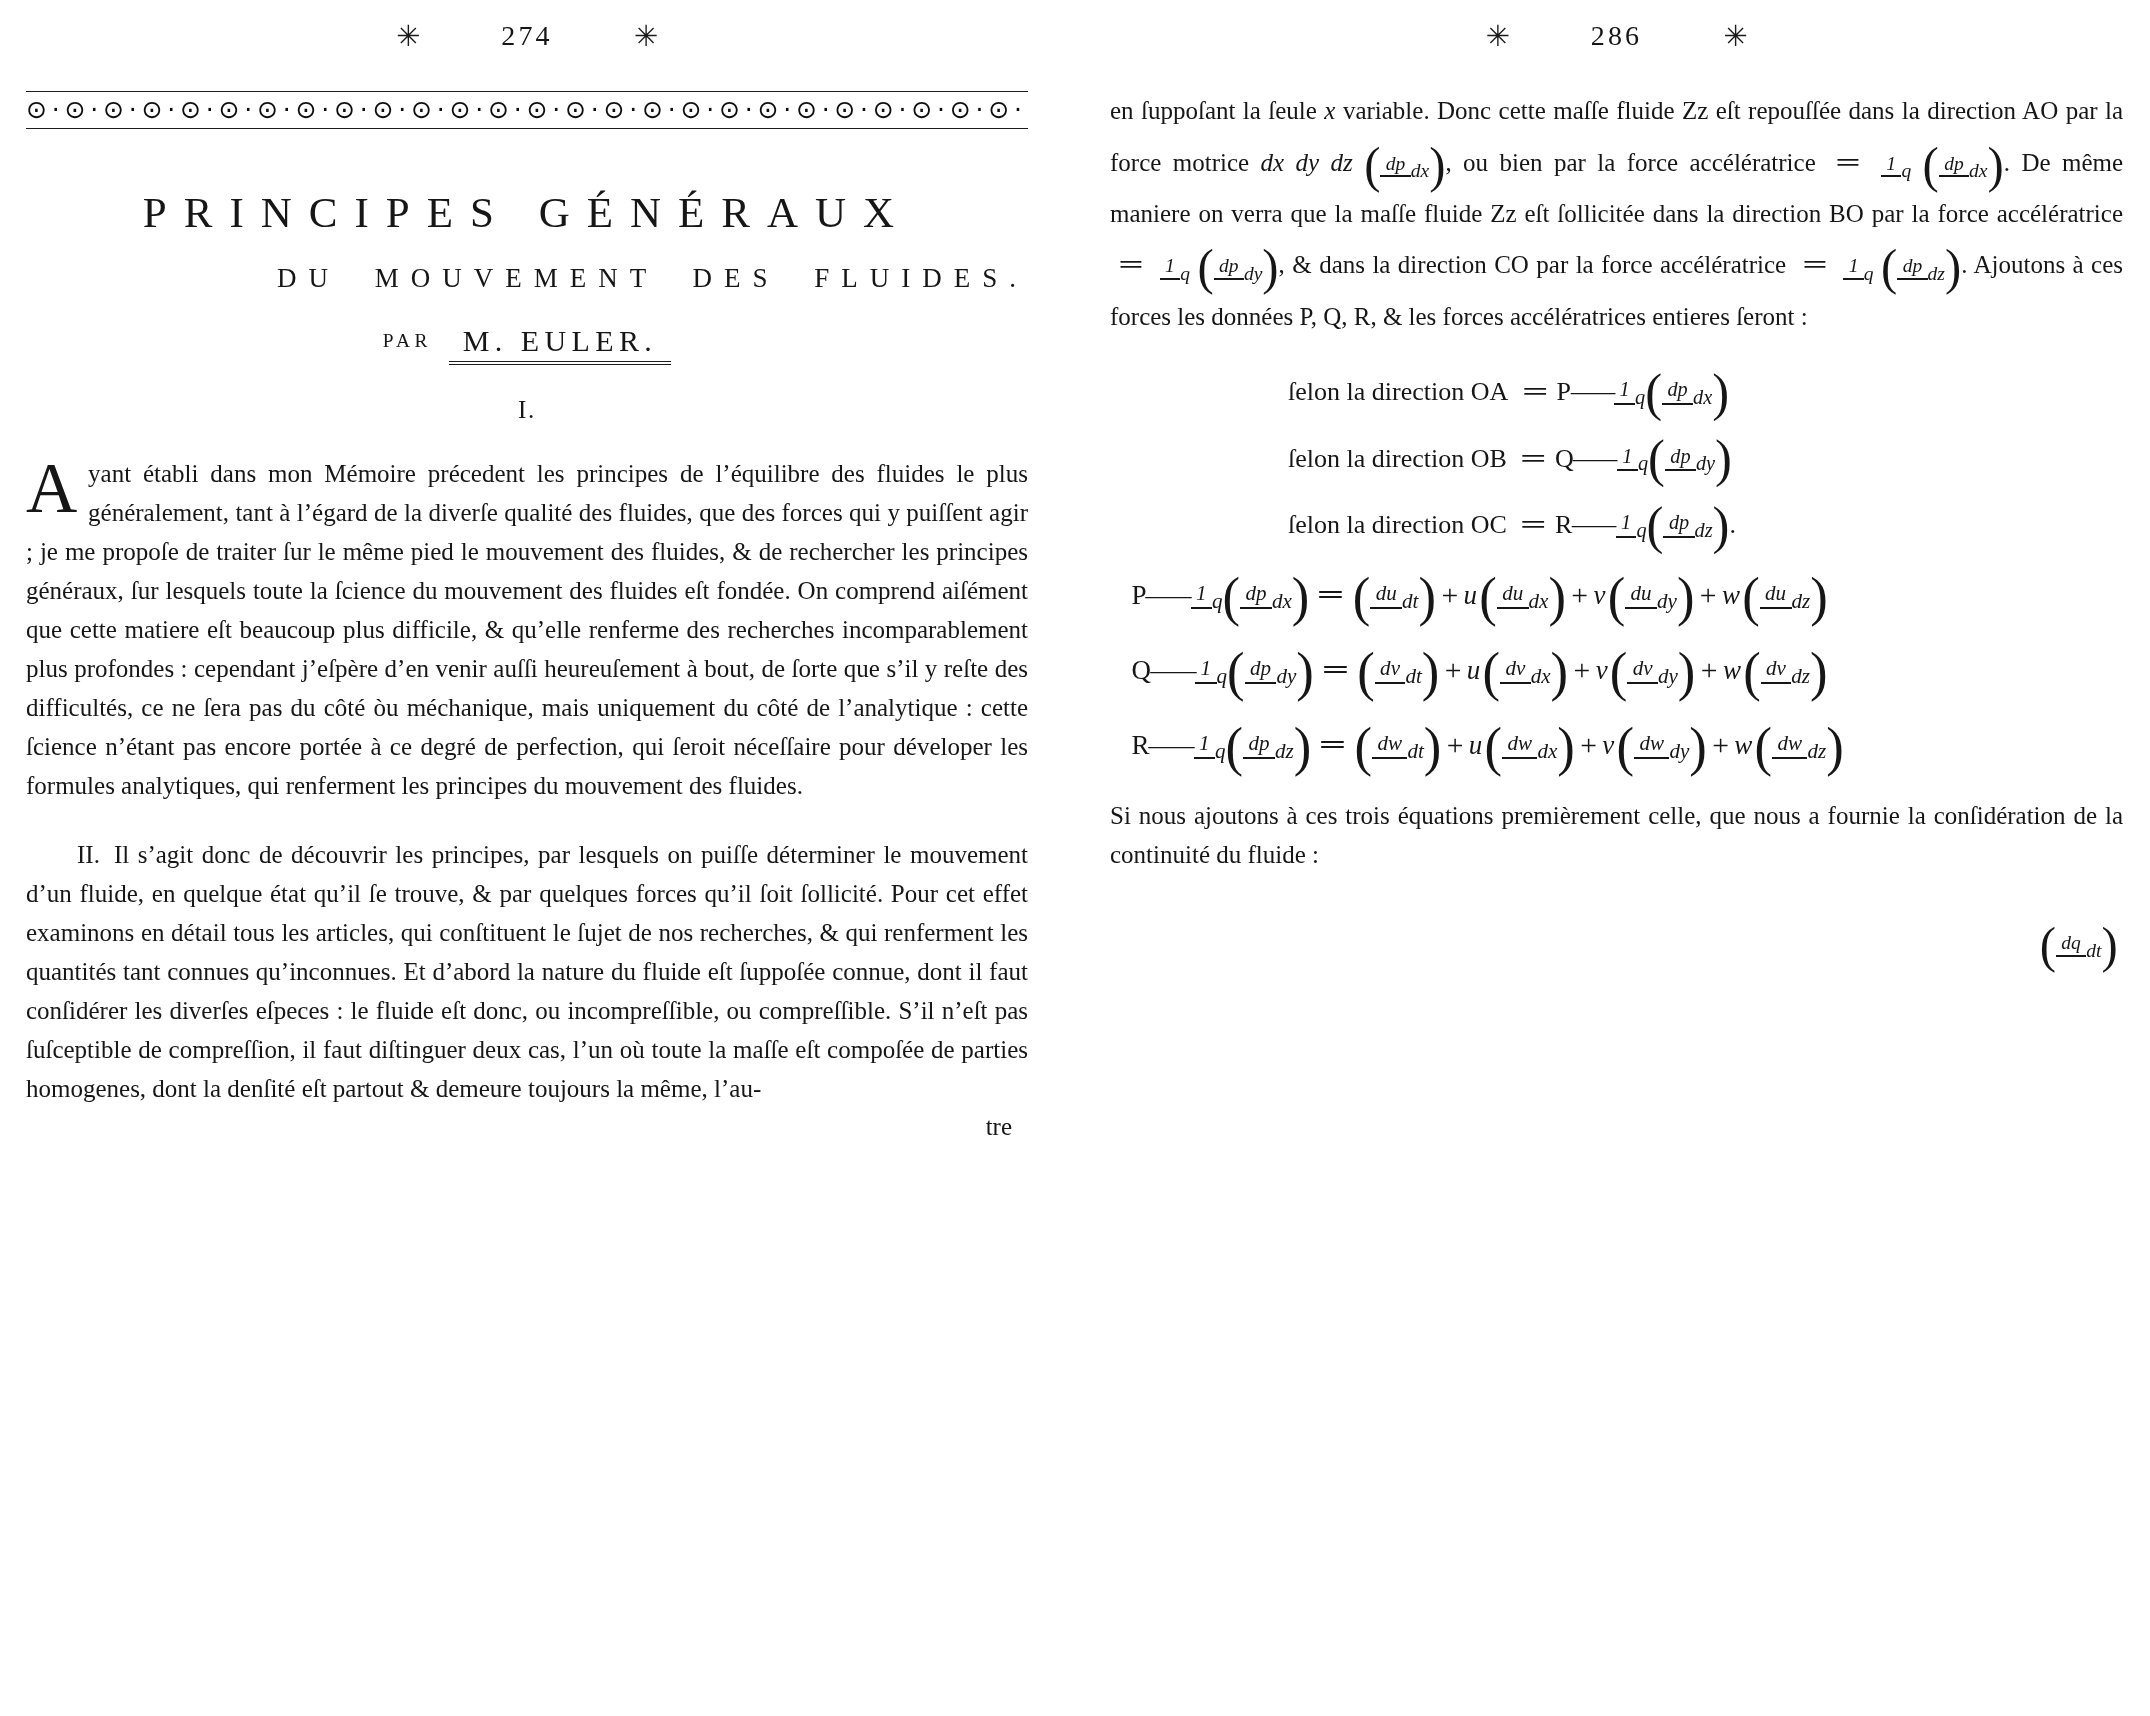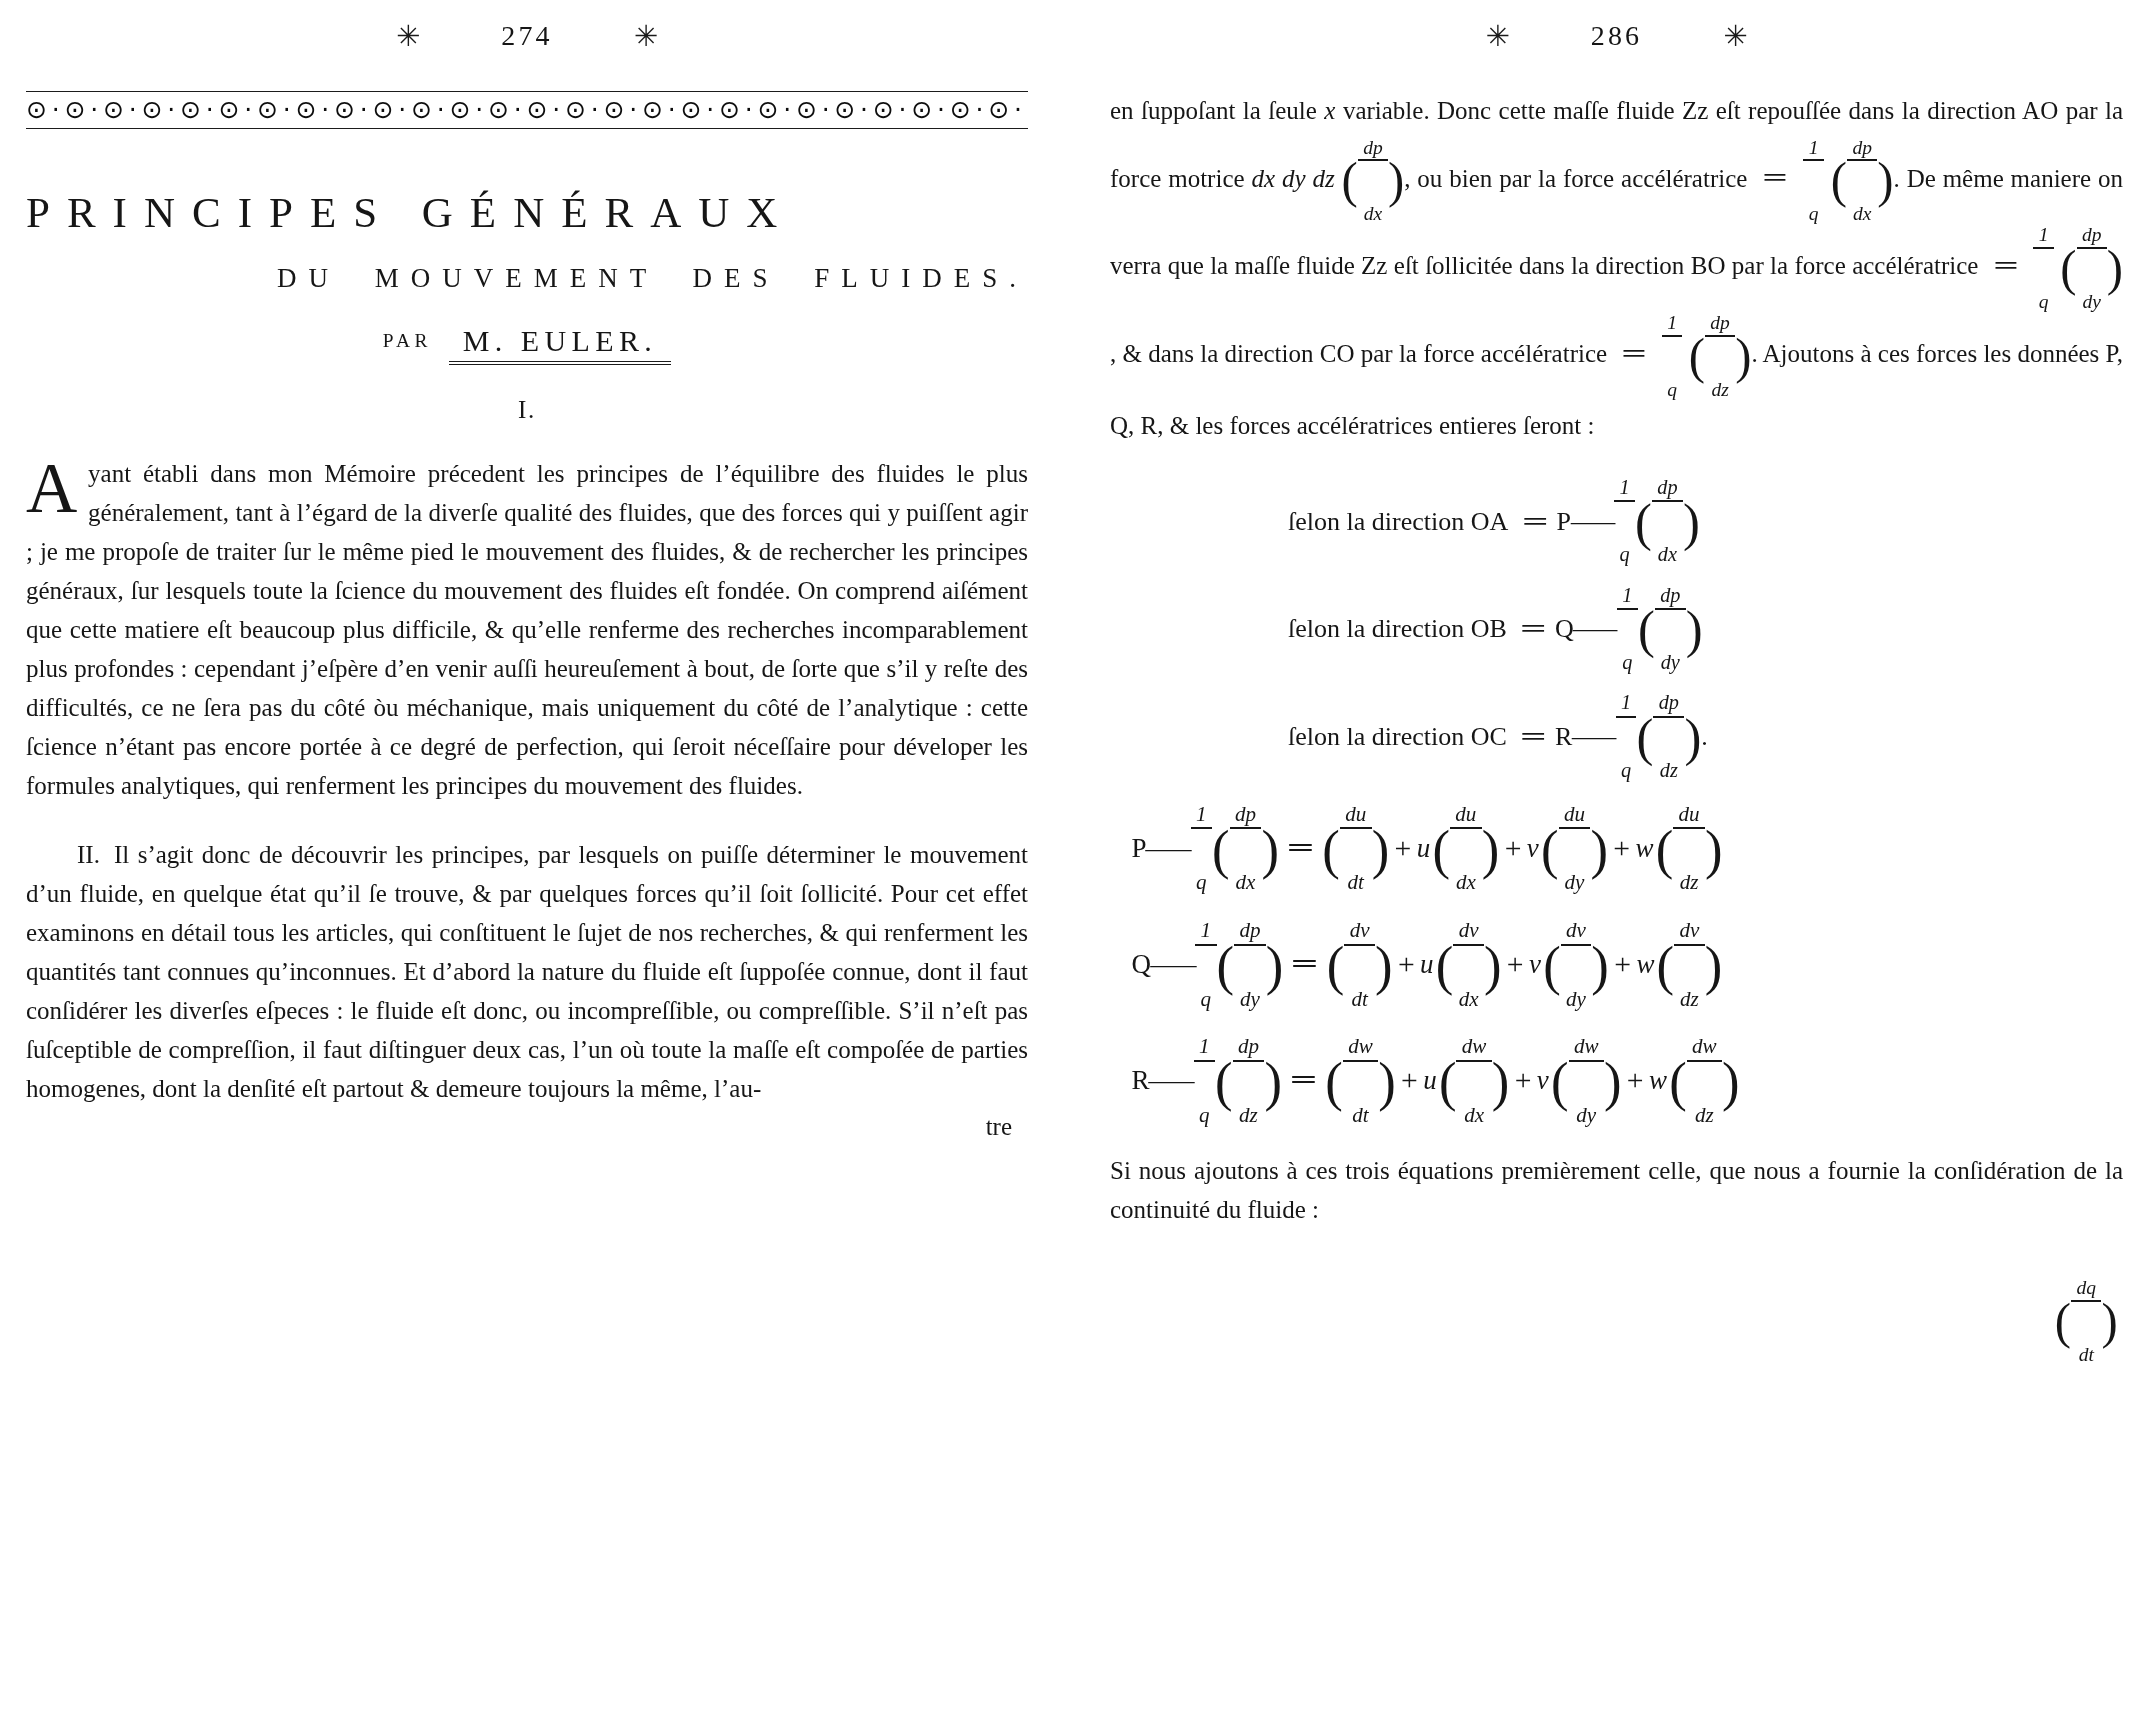--- a/index.html
+++ b/index.html
@@ -35,20 +35,21 @@
     white-space: nowrap;
     overflow: hidden;
     text-align: center;
     border-top: 1.6px solid #1b1b1b;
     border-bottom: 1.6px solid #1b1b1b;
     padding: 2.2px 0 4.3px 0;
   }
 
   .title {
     margin: 59px 0 0 0;
+    text-align: center;
     font-size: 43px;
     font-weight: 400;
     letter-spacing: 17px;
   }
   .subtitle {
     margin: 26px 0 0 0;
     text-align: right;
     font-size: 27px;
     font-weight: 400;
     letter-spacing: 12px;
@@ -84,27 +85,26 @@
   .rp-body {
     margin-top: 32px;
     font-size: 25px;
     line-height: 2.05;
     text-align: justify;
   }
   .var { font-style: italic; }
 
   .frac {
     display: inline-flex;
-    flex-direction: column;
+    flex-direction: row;
     align-items: center;
     vertical-align: middle;
     line-height: 1.08;
     font-size: 0.78em;
     font-style: italic;
-    gap: 31px;
   }
   .frac .num { border-bottom: 2.2px solid #161616; padding: 0 5.4px 1.6px 5.4px; }
   .frac .den { padding-top: 11px; }
 
   .pfrac { display: inline-flex; align-items: center; vertical-align: middle; }
   .pfrac .paren {
     font-size: 1.95em;
     line-height: 0.95;
     font-style: normal;
     transform: scaleY(1.05);

